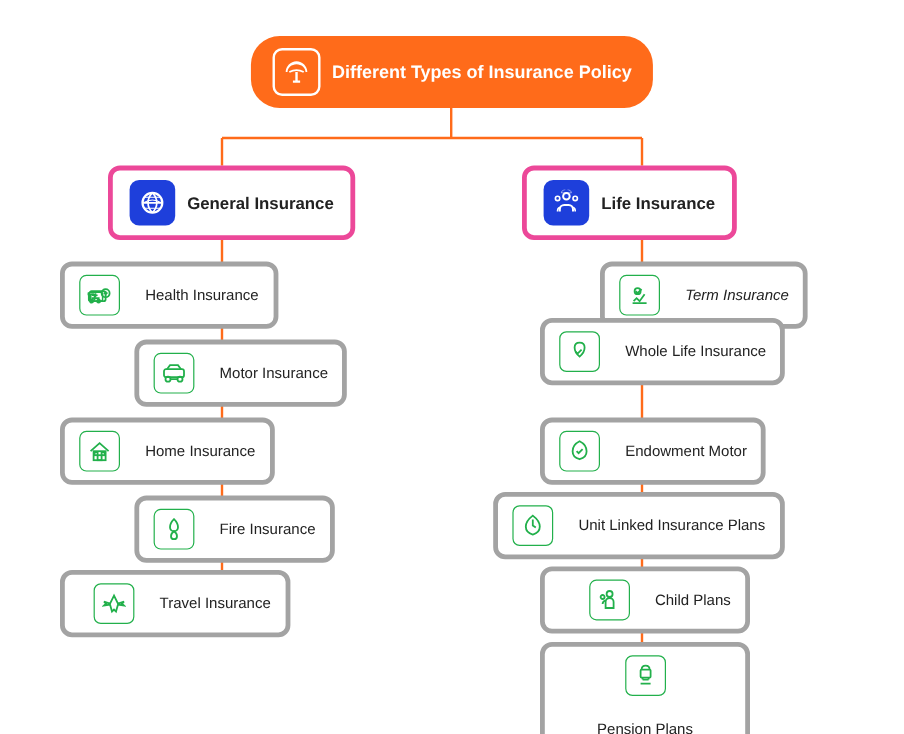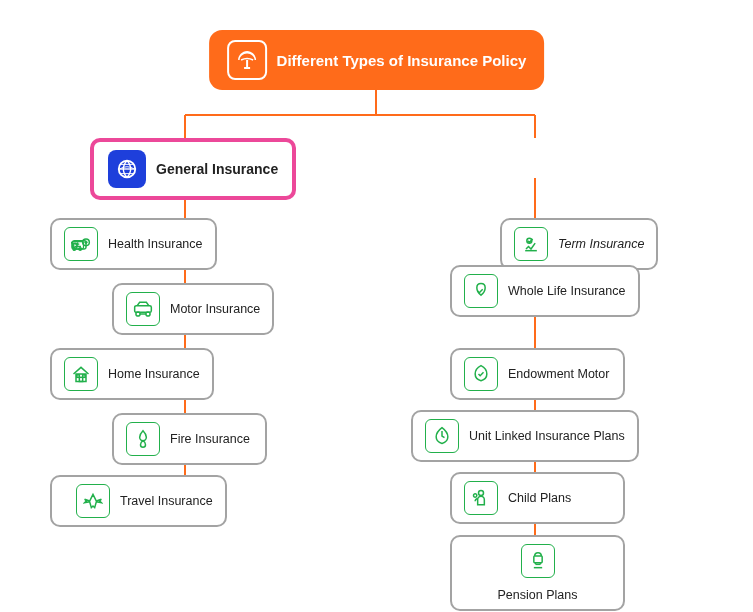--- a/index.html
+++ b/index.html
@@ -20,21 +20,21 @@
 
     
     .root-node {
       position: absolute;
       top: 30px;
       left: 50%;
       transform: translateX(-50%);
       display: flex;
       align-items: center;
       background: #FF6B1A;
-      border-radius: 13px;
+      border-radius: 24px;
       padding: 10px 18px;
       gap: 10px;
       min-width: 280px;
     }
     .root-icon {
       background: #FF6B1A;
       border: 2.5px solid #fff;
       border-radius: 8px;
       width: 40px;
       height: 40px;
@@ -76,25 +76,26 @@
       font-size: 14px;
       color: #222;
     }
 
     
     .leaf-node {
       position: absolute;
       display: flex;
       align-items: center;
       background: #fff;
-      border: 2px solid #a3a3a3;
+      border: 4px solid #a3a3a3;
       border-radius: 10px;
       padding: 7px 12px;
-      gap: 10px;
+      gap: 21px;
       min-width: 155px;
+      justify-content: flex-end;
     }
     .leaf-icon {
       width: 34px;
       height: 34px;
       display: flex;
       align-items: center;
       justify-content: center;
       font-size: 18px;
       color: #22b04b;
       border: 1.5px solid #22b04b;
@@ -176,20 +177,35 @@
         <path d="M12 3C12 3 8 7 8 12s4 9 4 9" stroke="white" stroke-width="1.5"></path>
         <path d="M12 3C12 3 16 7 16 12s-4 9-4 9" stroke="white" stroke-width="1.5"></path>
         <line x1="3" y1="12" x2="21" y2="12" stroke="white" stroke-width="1.5"></line>
         <path d="M5 7h14M5 17h14" stroke="white" stroke-width="1"></path>
         <path d="M4 12 Q12 7 20 12" stroke="white" stroke-width="1" fill="none"></path>
       </svg>
     </div>
     <span class="branch-label">General Insurance</span>
   </div>
 
+  <div class="branch-node" style="top:138px; left:435px;">
+    <div class="branch-icon-box">
+      <svg width="22" height="22" viewBox="0 0 24 24" fill="none">
+        <circle cx="12" cy="6" r="3" stroke="white" stroke-width="1.8"></circle>
+        <path d="M6 20v-2a4 4 0 014-4h4a4 4 0 014 4v2" stroke="white" stroke-width="1.8"></path>
+        <path d="M4 20v-1a3 3 0 013-3" stroke="white" stroke-width="1.5"></path>
+        <circle cx="4" cy="8" r="2" stroke="white" stroke-width="1.5"></circle>
+        <path d="M20 20v-1a3 3 0 00-3-3" stroke="white" stroke-width="1.5"></path>
+        <circle cx="20" cy="8" r="2" stroke="white" stroke-width="1.5"></circle>
+
+        <path d="M10 2C6 2 3 5 3 8h18C21 5 18 2 14 2" stroke="white" stroke-width="1" fill="none" transform="scale(0.5) translate(12,-2)"></path>
+      </svg>
+    </div>
+    <span class="branch-label">Life Insurance</span>
+  </div>
 
   <div class="leaf-node" style="top:218px; left:50px;">
     <div class="leaf-icon">
       <svg width="20" height="20" viewBox="0 0 24 24" fill="none" stroke="#22b04b" stroke-width="1.8">
         <rect x="2" y="8" width="16" height="10" rx="2"></rect>
         <circle cx="18" cy="10" r="4"></circle>
         <line x1="18" y1="8" x2="18" y2="12"></line>
         <line x1="16" y1="10" x2="20" y2="10"></line>
         <path d="M4 12h4M4 15h8"></path>
         <rect x="3" y="11" width="4" height="6" rx="1"></rect>

